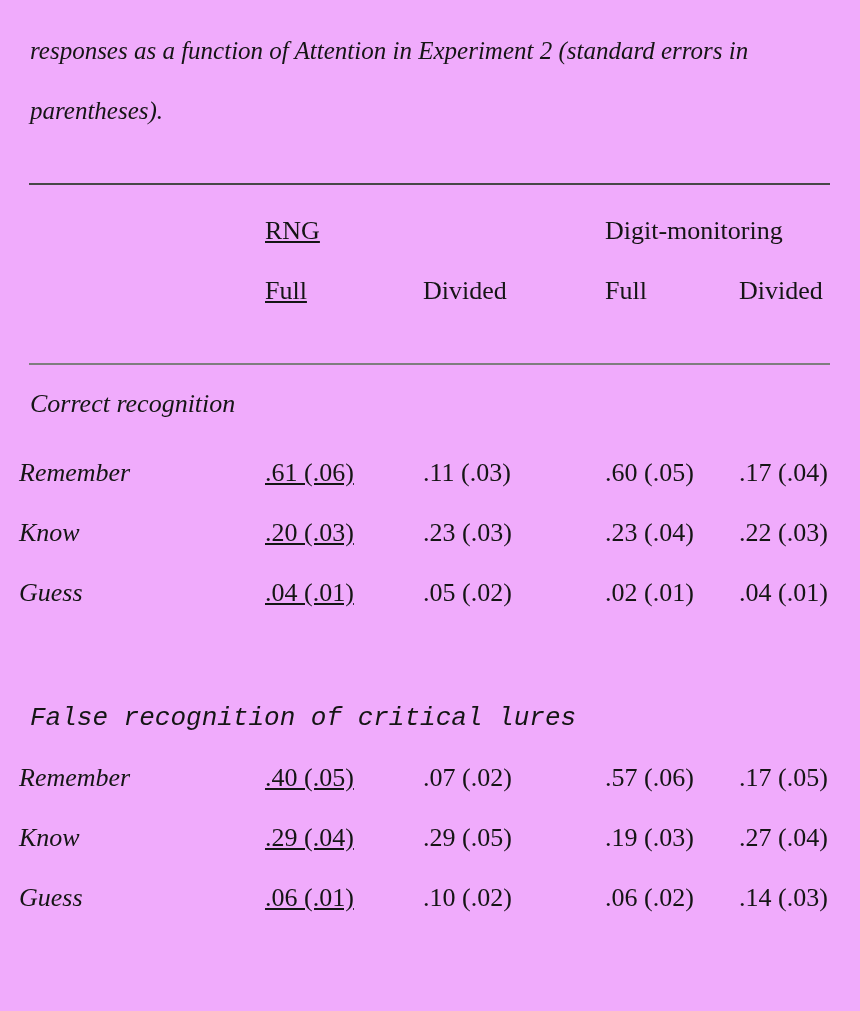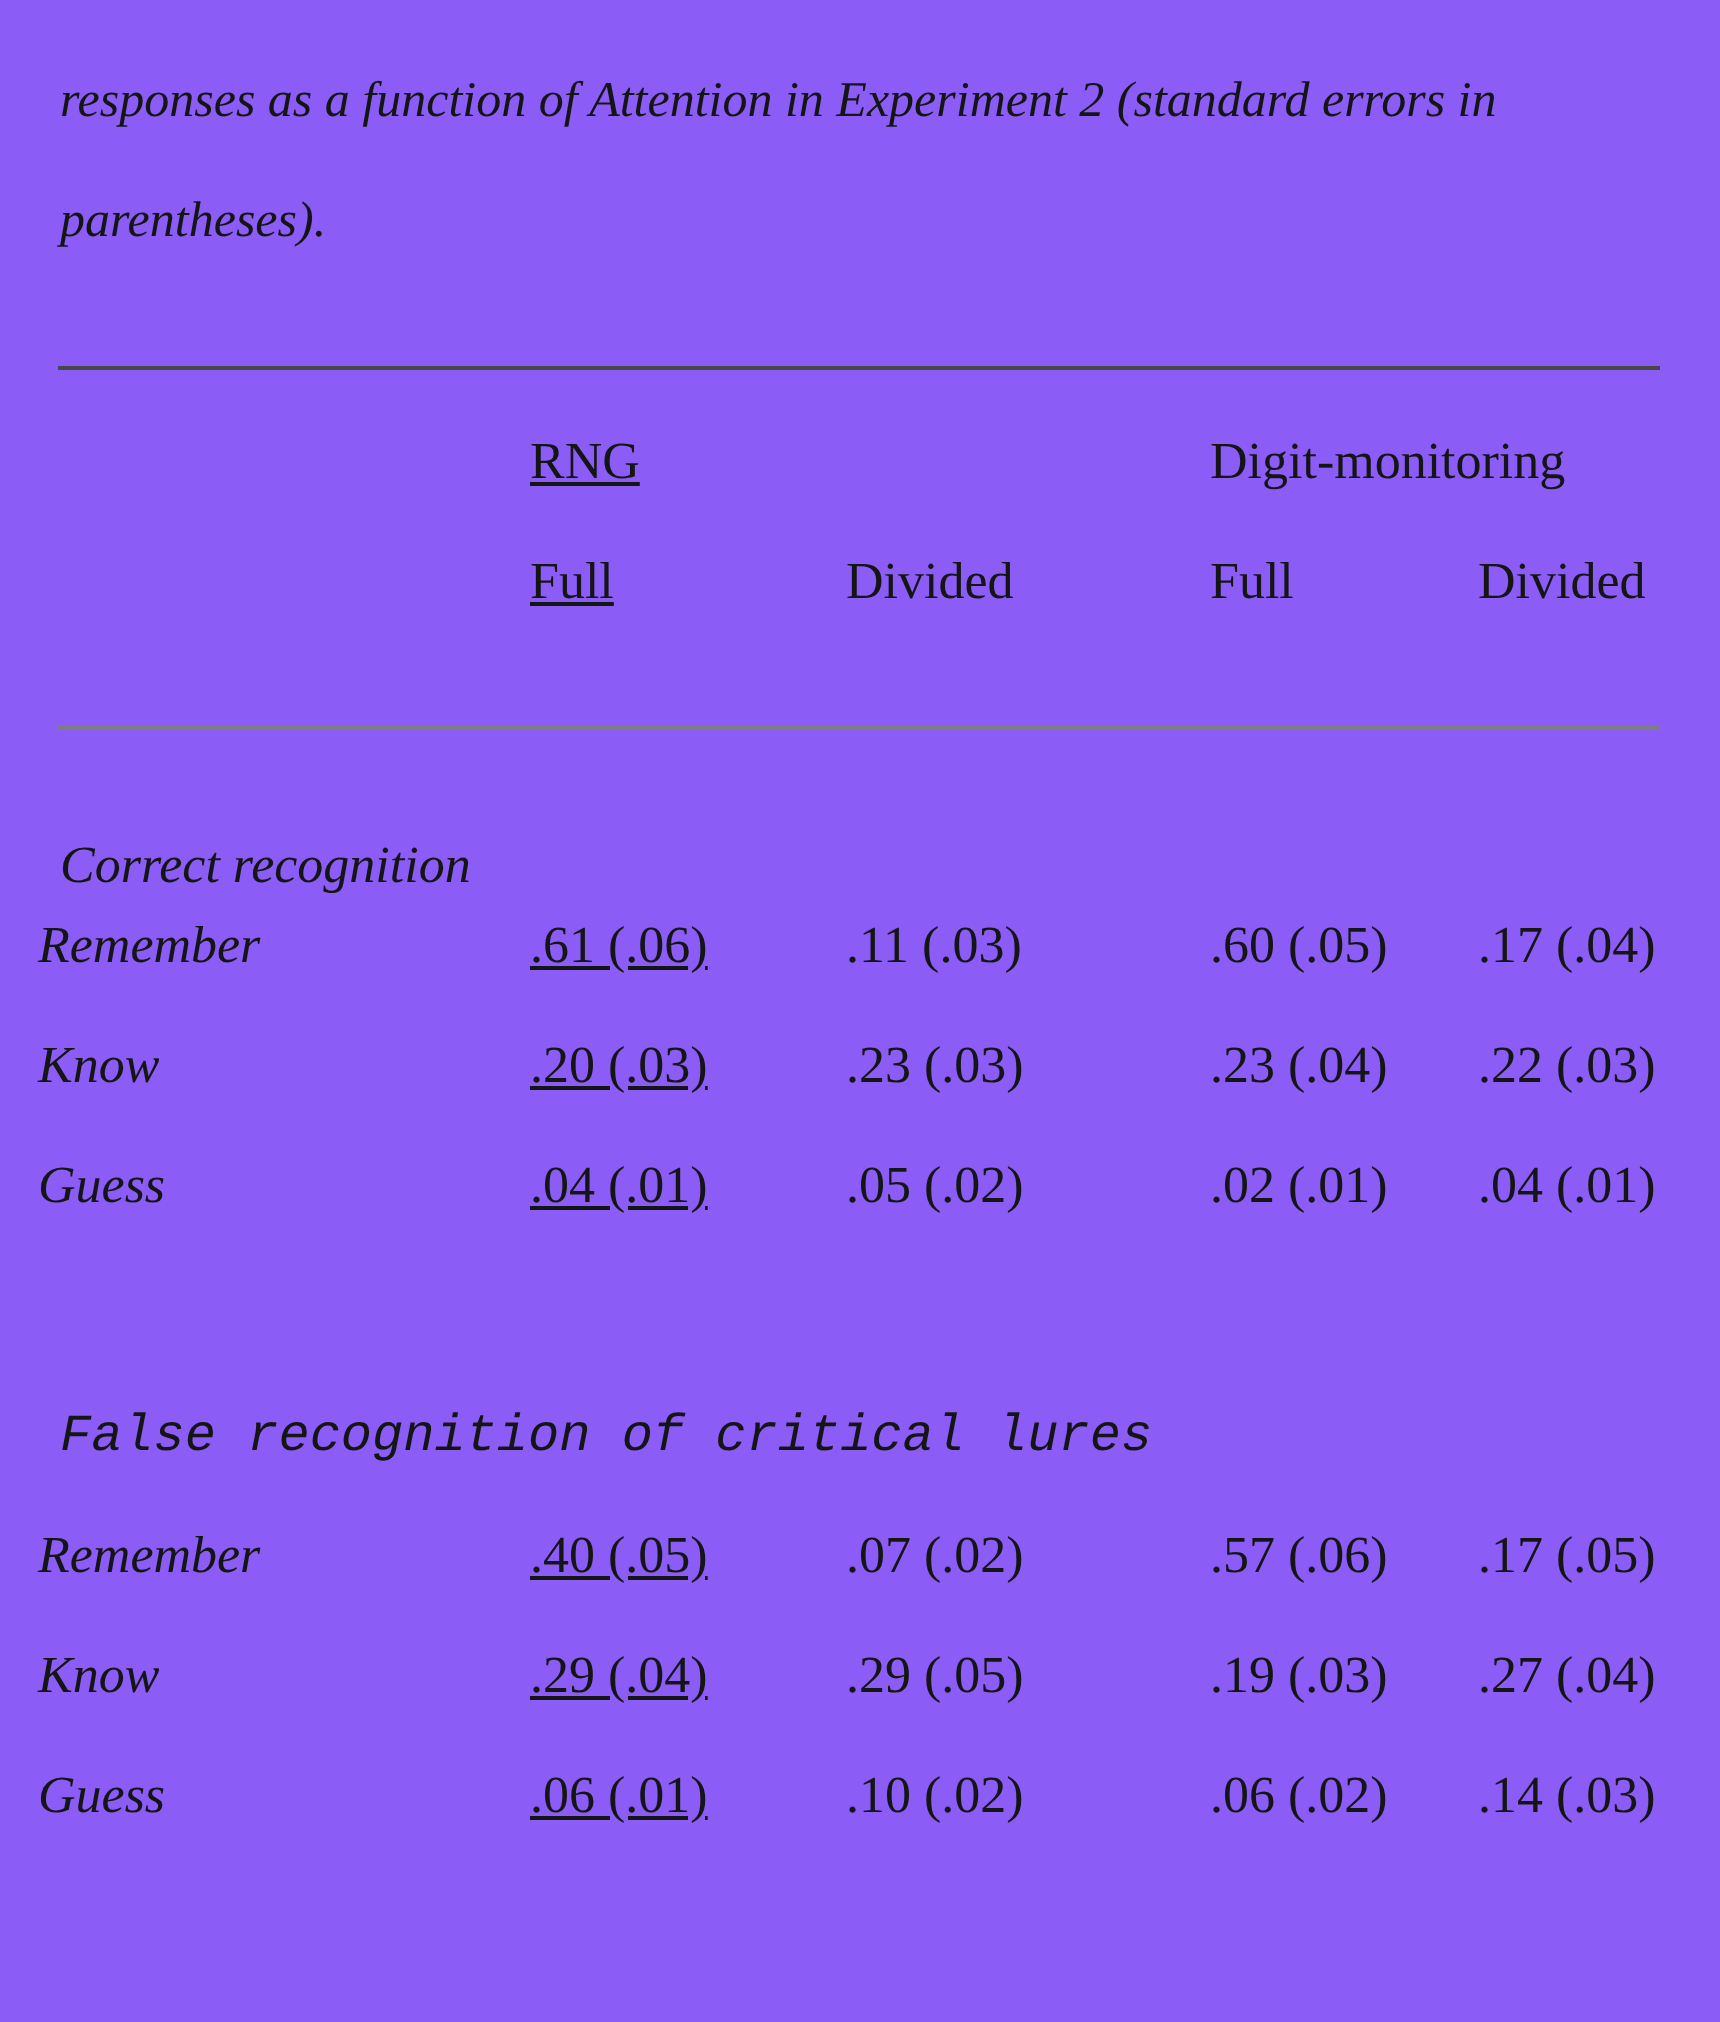--- a/index.html
+++ b/index.html
@@ -6,21 +6,21 @@
   body{
     width:860px;height:1011px;
     background:#f6f6f6;
     font-family:"Liberation Serif","DejaVu Serif",serif;
     color:#151515;
     overflow:hidden;
   }
   .page{
     position:relative;
     width:860px;height:1011px;
-    background:#8b5cf6;
+    background:#f0abfc;
   }
   .cap-line{
     position:absolute;left:30px;
     font-style:italic;
     font-size:25px;line-height:1;
     white-space:nowrap;
   }
   .cap-l1{top:38px;}
   .cap-l2{top:98px;}
   .rule{
@@ -42,21 +42,21 @@
   .c3{left:605px;}
   .c4{left:739px;}
   .row-groups{top:218px;}
   .row-subhead{top:278px;}
   .section-title{
     position:absolute;left:30px;
     font-style:italic;
     font-size:26px;line-height:1;
     white-space:nowrap;
   }
-  .st-1{top:420px;}
+  .st-1{top:391px;}
   .st-2{top:705px;font-family:Liberation Mono, monospace;}
   .r-1a{top:460px;}
   .r-1b{top:520px;}
   .r-1c{top:580px;}
   .r-2a{top:765px;}
   .r-2b{top:825px;}
   .r-2c{top:885px;}
 </style>
 </head>
 <body>

